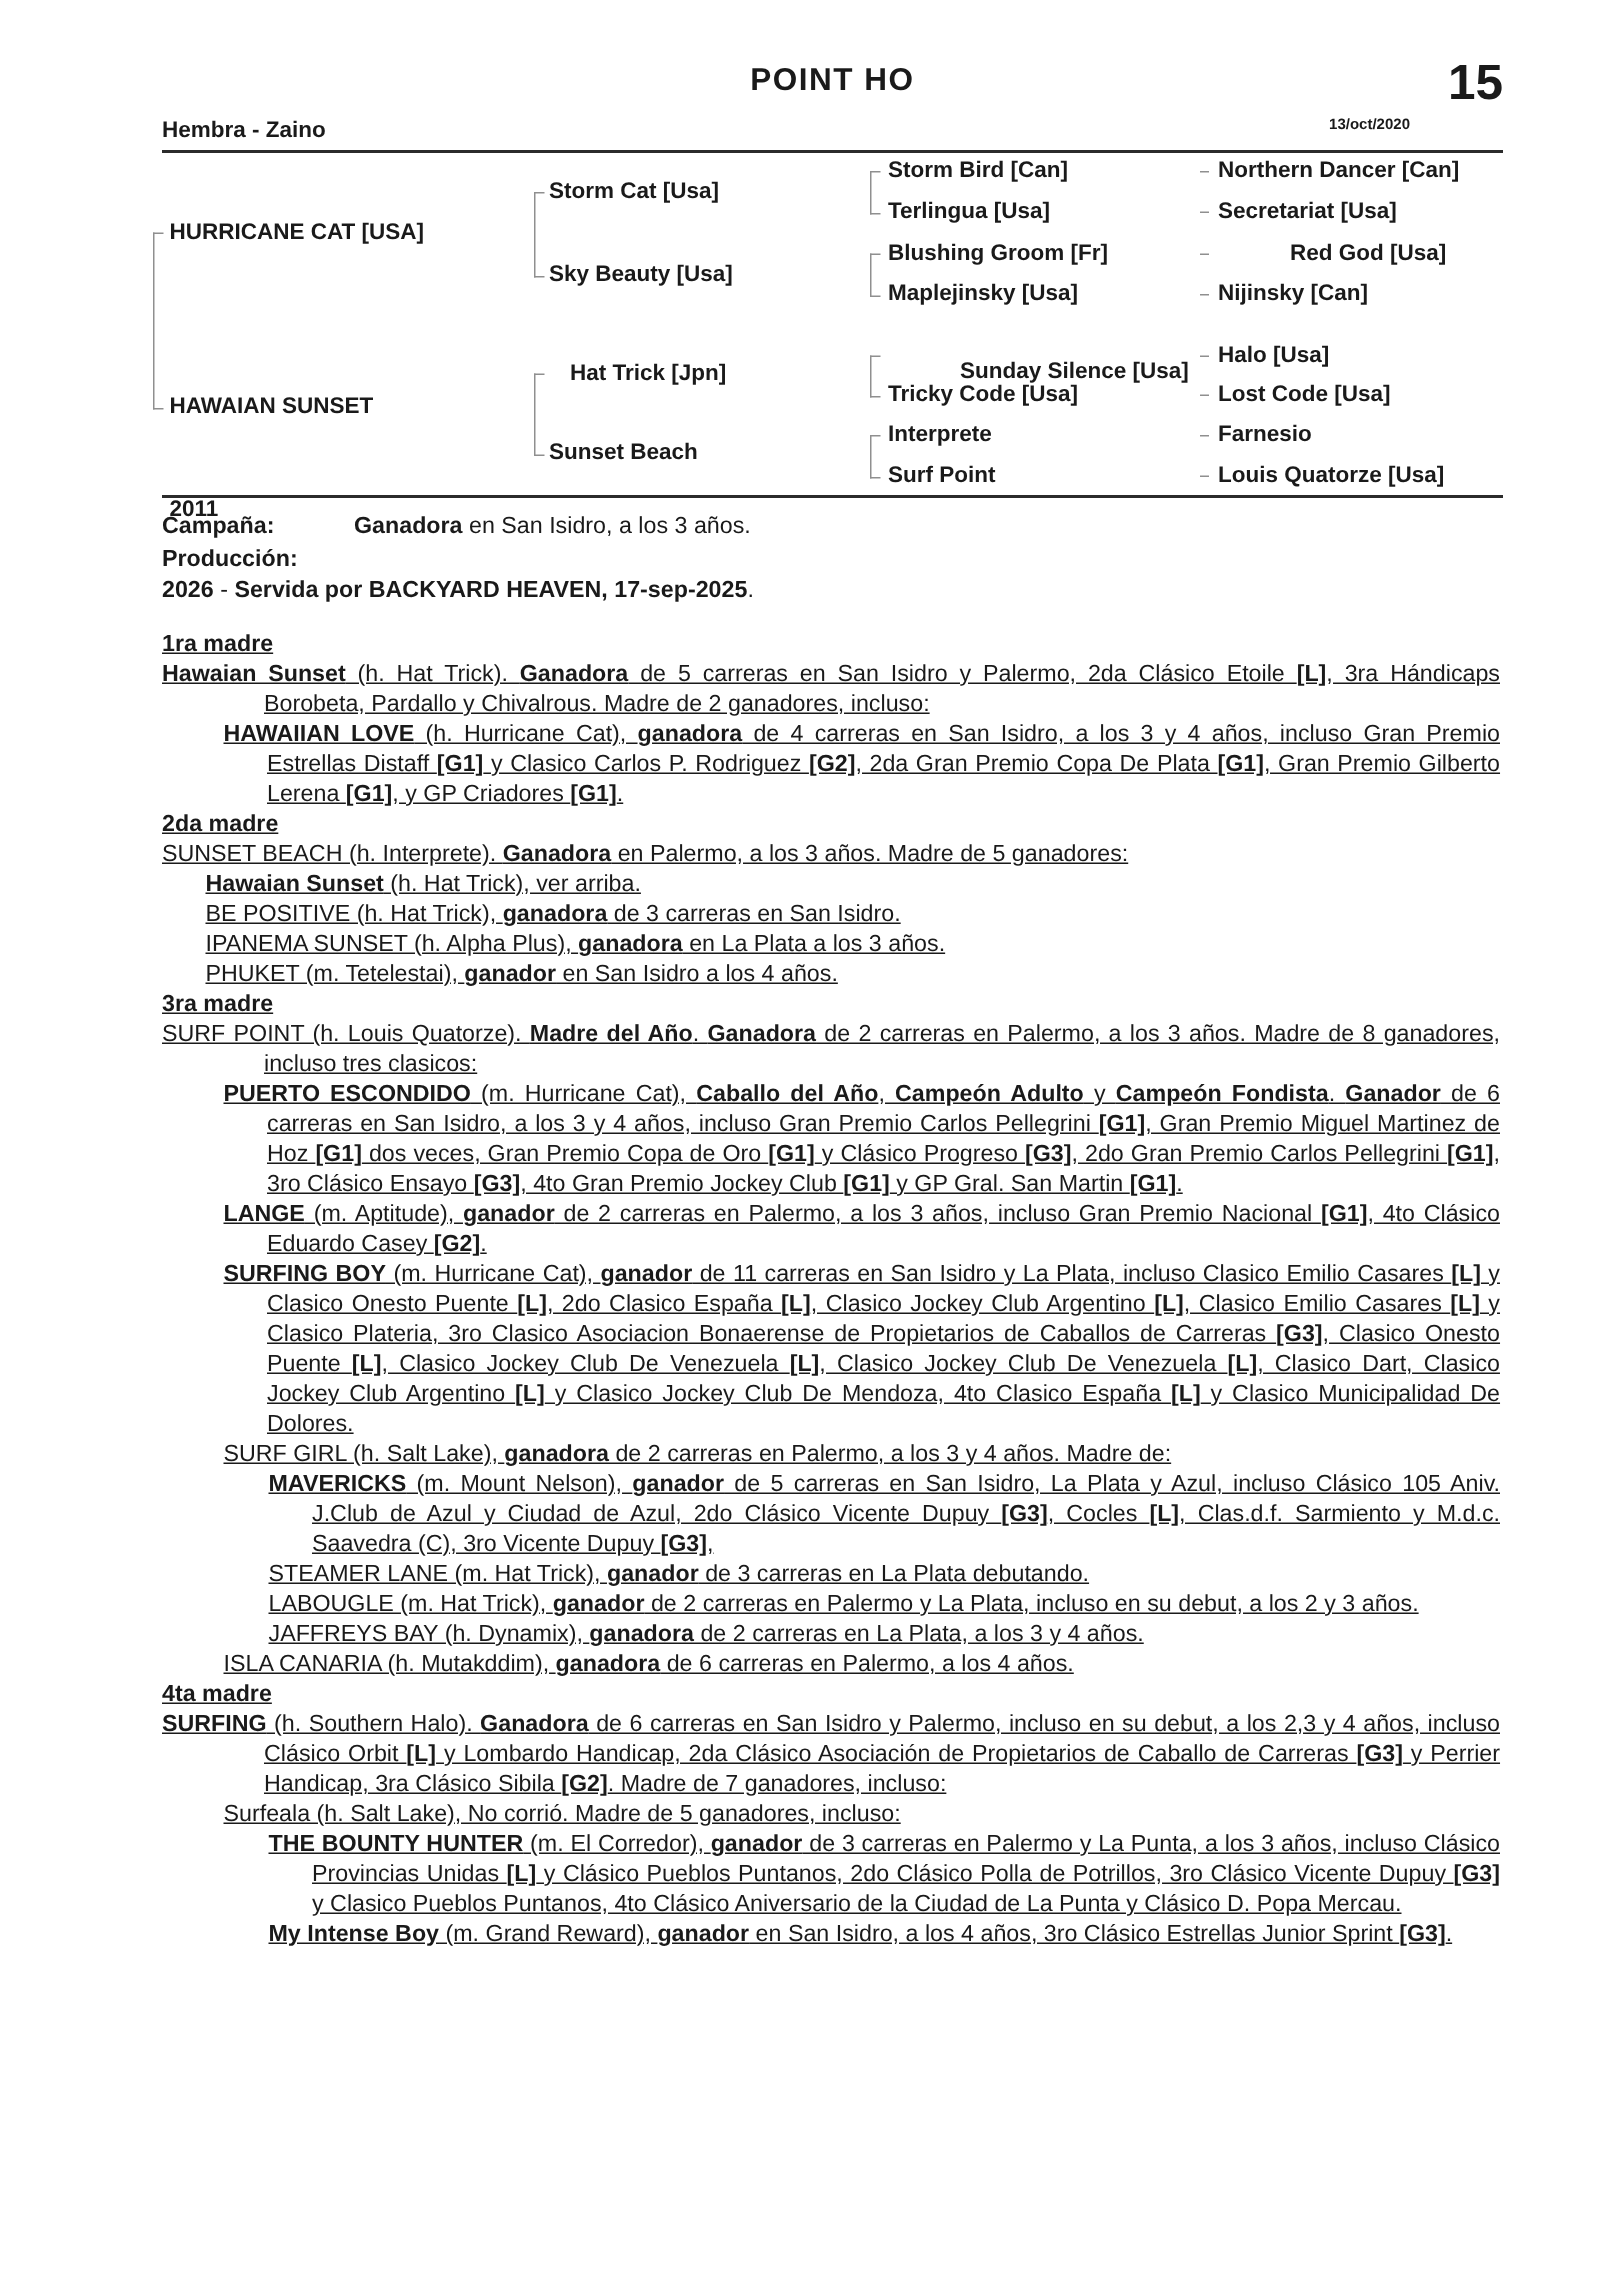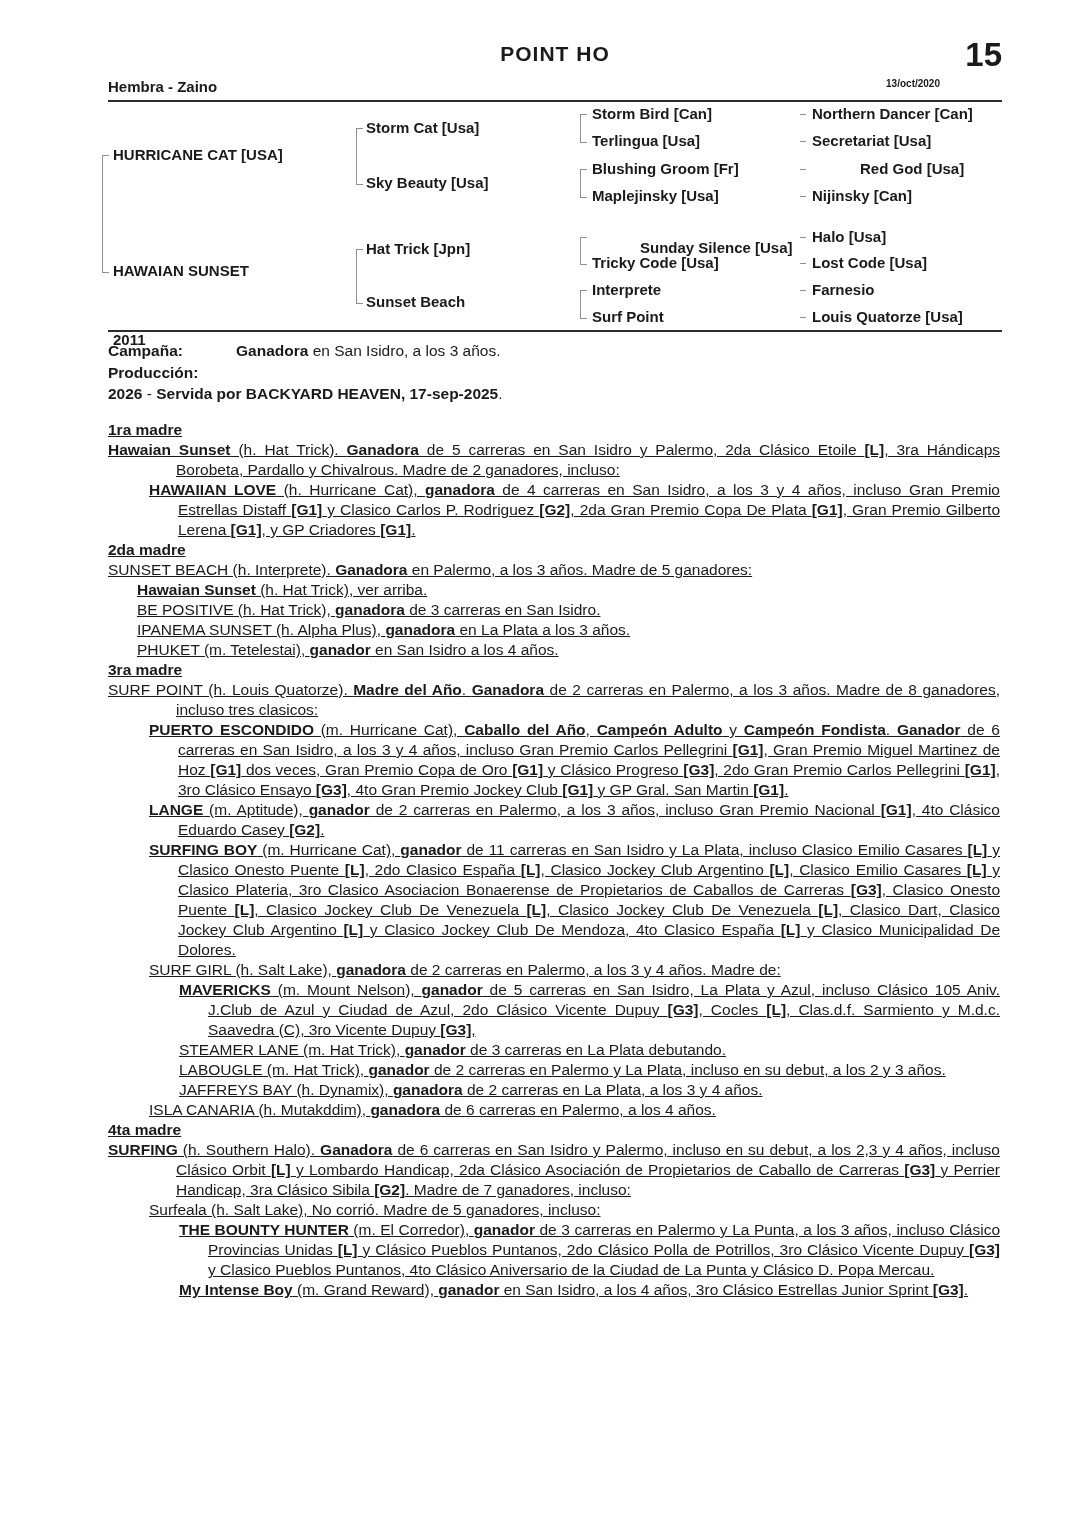--- a/index.html
+++ b/index.html
@@ -41,21 +41,21 @@
   <div class="sex">Hembra - Zaino</div>
   <div class="date">13/oct/2020</div>
   <div class="rule rule-top"></div>
   <div class="rule rule-bottom"></div>
   <div id="pedigree">
       <div class="ped" style="left: 113px; top: 145px;">HURRICANE CAT [USA]</div>
       <div class="ped" style="left: 113px; top: 261px;">HAWAIAN SUNSET</div>
       <div class="ped" style="left: 113px; top: 291px; margin-top: 39px;">2011</div>
       <div class="ped" style="left: 366px; top: 118px;">Storm Cat [Usa]</div>
       <div class="ped" style="left: 366px; top: 173px;">Sky Beauty [Usa]</div>
-      <div class="ped" style="left: 366px; top: 239px;">Hat Trick [Jpn]</div>
+      <div class="ped" style="left: 380px; top: 239px;">Hat Trick [Jpn]</div>
       <div class="ped" style="left: 366px; top: 292px;">Sunset Beach</div>
       <div class="ped" style="left: 592px; top: 104px;">Storm Bird [Can]</div>
       <div class="ped" style="left: 592px; top: 131px;">Terlingua [Usa]</div>
       <div class="ped" style="left: 592px; top: 159px;">Blushing Groom [Fr]</div>
       <div class="ped" style="left: 592px; top: 186px;">Maplejinsky [Usa]</div>
       <div class="ped" style="left: 592px; top: 238px; margin-left: 48px;">Sunday Silence [Usa]</div>
       <div class="ped" style="left: 592px; top: 253px;">Tricky Code [Usa]</div>
       <div class="ped" style="left: 592px; top: 280px;">Interprete</div>
       <div class="ped" style="left: 592px; top: 307px;">Surf Point</div>
       <div class="ped" style="left: 812px; top: 104px;">Northern Dancer [Can]</div>

